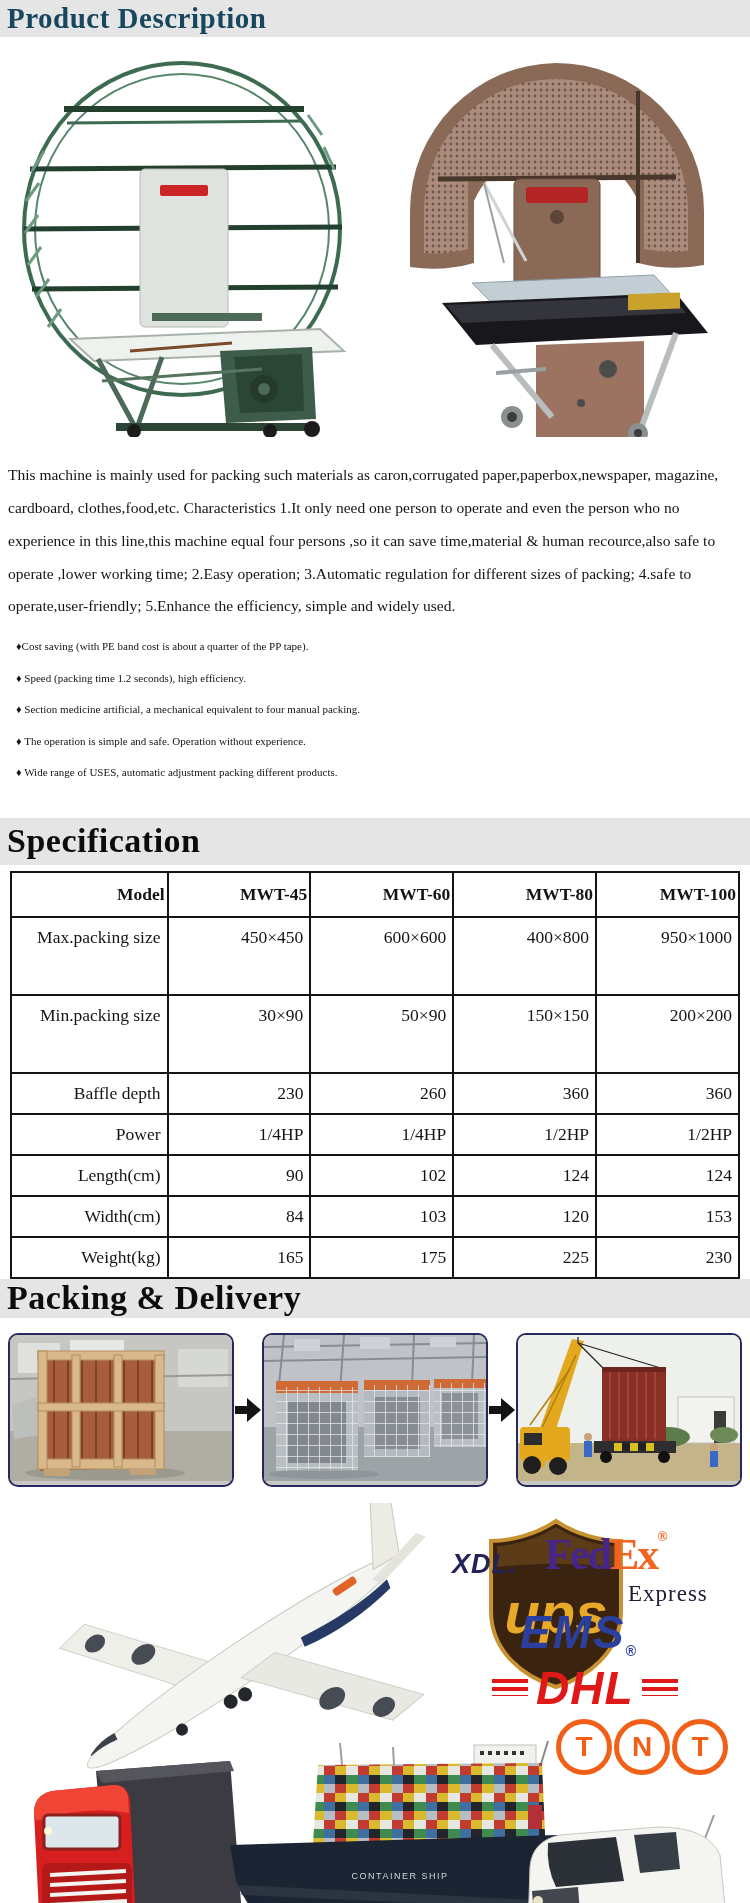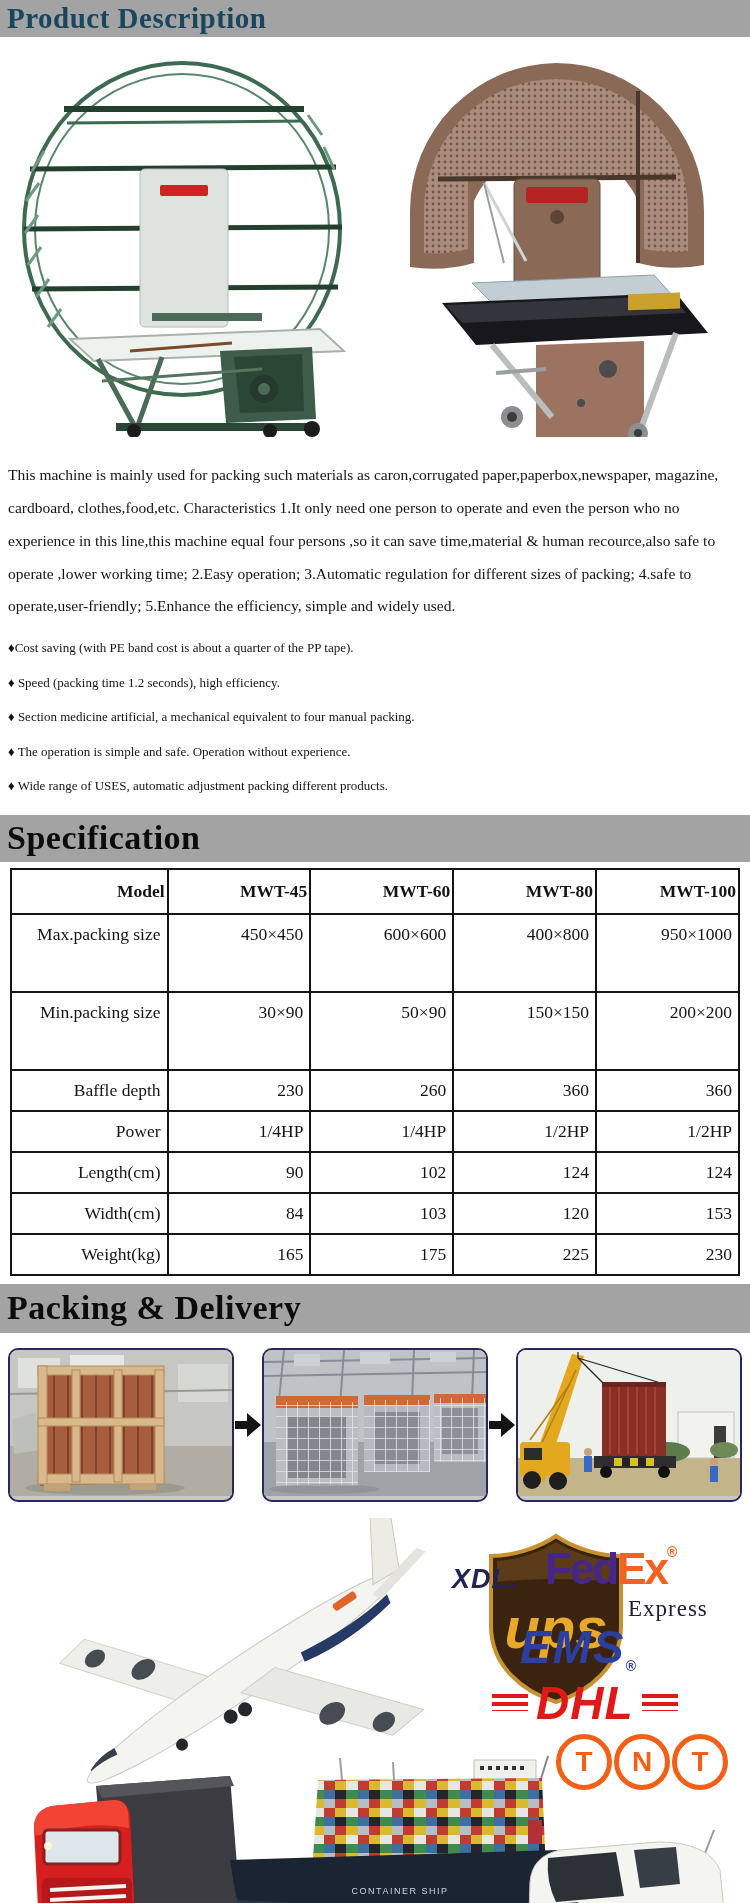--- a/index.html
+++ b/index.html
@@ -1,55 +1,55 @@
 <!DOCTYPE html>
 <html><head>
 <meta charset="utf-8">
 <style>
   html,body{margin:0;padding:0;}
   body{
     width:750px;height:1903px;overflow:hidden;background:#ffffff;
     font-family:"Liberation Serif","DejaVu Serif",serif;color:#141414;
   }
-  .band{background:#a3a3a3;padding-left:7px;display:flex;align-items:center;}
+  .band{background:#e5e5e5;padding-left:7px;display:flex;align-items:center;}
   .band h1{margin:0;font-weight:bold;letter-spacing:.5px;}
   #band-product{height:37px;}
   #band-product h1{font-size:29px;color:#17465f;}
-  #band-spec{height:47px;margin-top:2px;}
+  #band-spec{height:47px;margin-top:20px;}
   #band-spec h1{font-size:34px;color:#0c0c0c;}
-  #band-pack{height:49px;margin-top:8px;}
+  #band-pack{height:39px;}
   #band-pack h1{font-size:34px;color:#0c0c0c;}
 
   .machines{height:410px;display:flex;justify-content:space-between;padding:14px 12px 0 12px;box-sizing:border-box;background:#fff;}
   .machines svg{display:block;}
 
   .textblock{padding:12px 10px 2px 8px;}
   .para{font-size:15.5px;line-height:2.12;margin:0 0 10px 0;}
-  .feature{font-size:13px;line-height:1.5;margin:15px 0;font-family:Liberation Serif, serif;}
+  .feature{font-size:11px;line-height:1.5;margin:15px 8px;font-family:Liberation Serif, serif;}
 
   .tablewrap{margin:6px 10px 0 10px;}
   table.spec{border-collapse:collapse;width:100%;table-layout:fixed;}
   table.spec th,table.spec td{
     border:2px solid #141414;text-align:right;vertical-align:top;
     font-size:17.5px;line-height:2.0;padding:2px 6px;word-wrap:break-word;
   }
   table.spec th{font-weight:bold;padding:4px 2px;}
   table.spec col.c0{width:21.5%;}
   table.spec .tall td{height:72px;}
 
   .photos{display:flex;align-items:center;justify-content:space-between;padding:15px 8px 0 8px;}
   .photo{border:2px solid #28285e;border-radius:10px;overflow:hidden;background:#c8c8c4;}
   .flow-arrow{flex:0 0 auto;margin:0 1px;}
 
   .logistics{position:relative;height:500px;margin-top:10px;}
   .abs{position:absolute;}
 
   .xdl{font-family:"Liberation Sans",sans-serif;font-weight:bold;font-style:italic;
        font-size:27px;color:#232358;letter-spacing:1px;}
-  .fedex{font-family:Liberation Sans, sans-serif;font-weight:bold;font-size:44px;letter-spacing:-2px;}
+  .fedex{font-family:Liberation Serif, serif;font-weight:bold;font-size:44px;letter-spacing:-2px;}
   .fedex .fed{color:#46258c;}
   .fedex .ex{color:#f26322;}
   .fedex .reg{font-size:14px;color:#f26322;vertical-align:top;letter-spacing:0;}
   .express{font-size:23px;color:#1c1c34;letter-spacing:1px;}
   .ems{font-family:"Liberation Sans",sans-serif;font-weight:bold;font-style:italic;
        font-size:46px;color:#2b3f9e;letter-spacing:2px;}
   .ems .reg{font-size:14px;vertical-align:bottom;font-style:normal;}
   .dhl-row{display:flex;align-items:center;gap:8px;}
   .dhl-lines{width:36px;height:17px;background:repeating-linear-gradient(to bottom,#e01818 0 4px,transparent 4px 8px);}
   .dhl{font-family:"Liberation Sans",sans-serif;font-weight:bold;font-style:italic;

